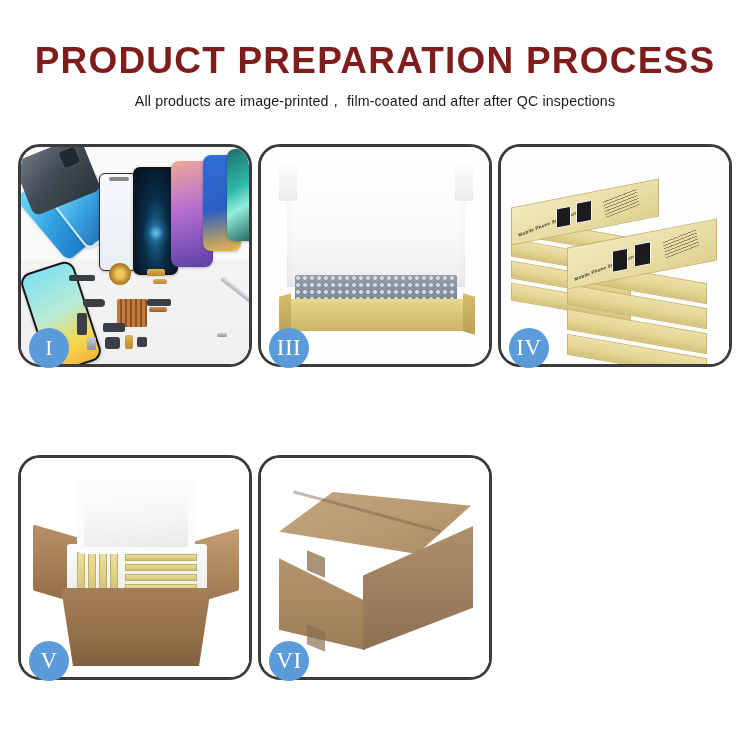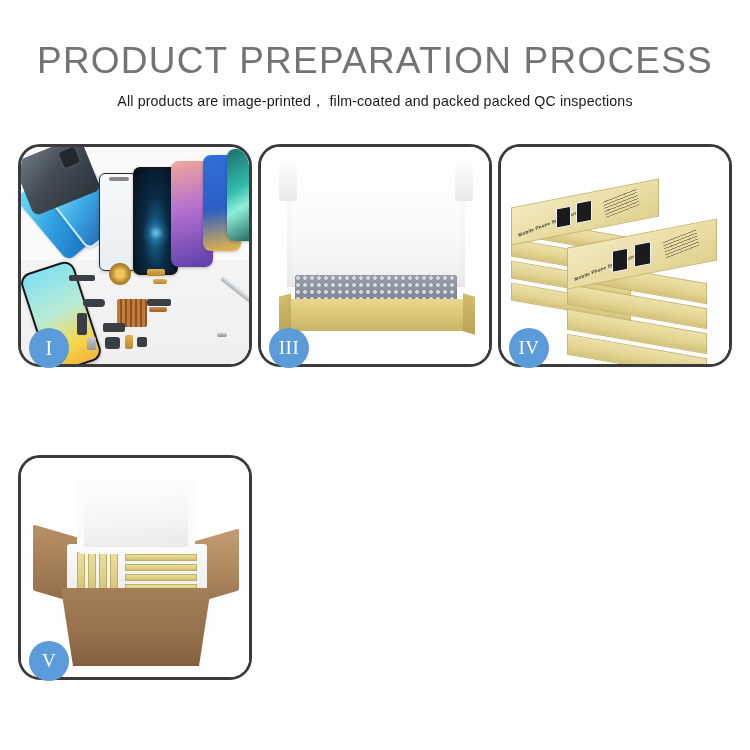--- a/index.html
+++ b/index.html
@@ -20,23 +20,23 @@
     background: #ffffff;
   }
 
   
   .header {
     padding-top: 42px;
     text-align: center;
   }
   .title {
     font-size: 37px;
-    font-weight: 400;
+    font-weight: 700;
     letter-spacing: 1.2px;
-    color: #737373;
+    color: #7f1d1d;
     line-height: 1.05;
     font-family: "Liberation Sans", sans-serif;
   }
   .subtitle {
     margin-top: 11px;
     font-size: 14.2px;
     font-weight: 400;
     color: #1a1a1a;
     letter-spacing: 0.15px;
   }
@@ -80,21 +80,21 @@
     background: #5b9bd9;
     color: #ffffff;
     display: flex;
     align-items: center;
     justify-content: center;
     font-family: "Liberation Serif", serif;
     font-size: 20px;
     letter-spacing: 0.5px;
     z-index: 6;
   }
-  .badge.small { font-size: 19px; }
+  .badge.small { font-size: 23px; }
 
   
   .p1 { background: #fafafa; }
   .p1 .strip-bg {
     position: absolute; left: 0; right: 0; top: 52%; bottom: 0;
     background: linear-gradient(#f4f4f4, #efefef);
   }
   .ph {
     position: absolute;
     border-radius: 7px;
@@ -368,21 +368,21 @@
     transform: skewY(22deg);
   }
 </style>
 </head>
 <body>
 
 <div class="page">
 
   <div class="header">
     <div class="title">PRODUCT PREPARATION PROCESS</div>
-    <div class="subtitle">All products are image-printed， film-coated and packed packed QC inspections</div>
+    <div class="subtitle">All products are image-printed， film-coated and after after QC inspections</div>
   </div>
 
   <div class="grid">
 
     <div class="panel">
       <div class="panel-inner p1">
         <div class="strip-bg"></div>
 
         <div class="ph ph-blue"></div>
         <div class="ph ph-blue2"></div>
@@ -476,15 +476,27 @@
           <div class="ybox" style="left:58px;top:20px;width:72px;height:7px;"></div>
           <div class="ybox" style="left:58px;top:30px;width:72px;height:7px;"></div>
           <div class="ybox" style="left:58px;top:40px;width:72px;height:7px;"></div>
         </div>
         <div class="foam-lid"></div>
         <div class="carton-body"></div>
       </div>
       <div class="badge small">V</div>
     </div>
 
+    <div class="panel">
+      <div class="panel-inner">
+        <div class="p6-bg"></div>
+        <div class="c6-top"></div>
+        <div class="c6-left"></div>
+        <div class="c6-right"></div>
+        <div class="c6-seam" style="left:30px;top:52px;width:152px;height:3px;transform:rotate(15deg);"></div>
+        <div class="c6-tape"></div>
+        <div class="c6-tape2"></div>
+      </div>
+      <div class="badge small">VI</div>
+    </div>
 
   </div>
 </div>
 
 </body></html>

